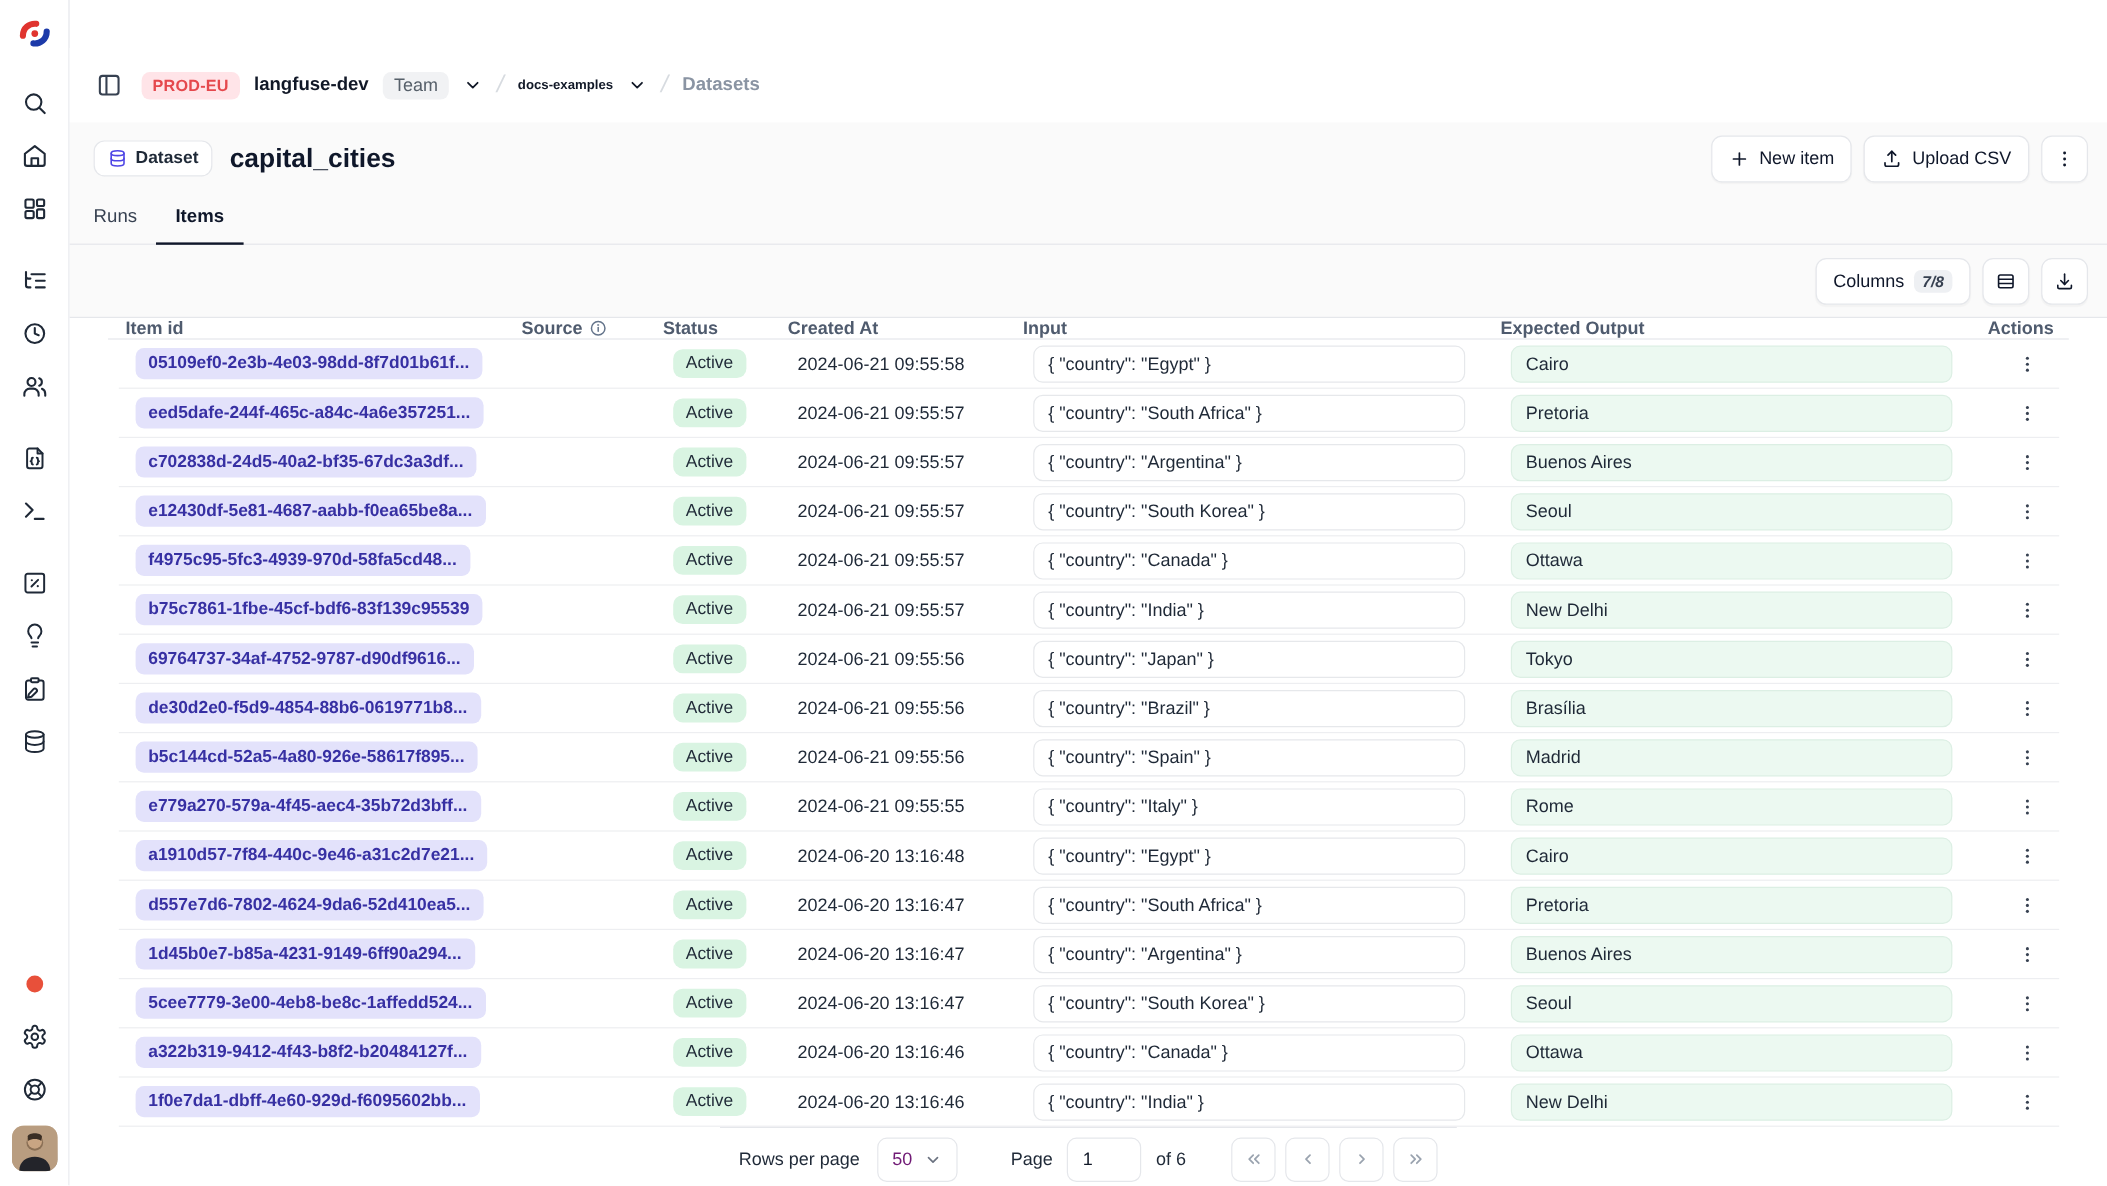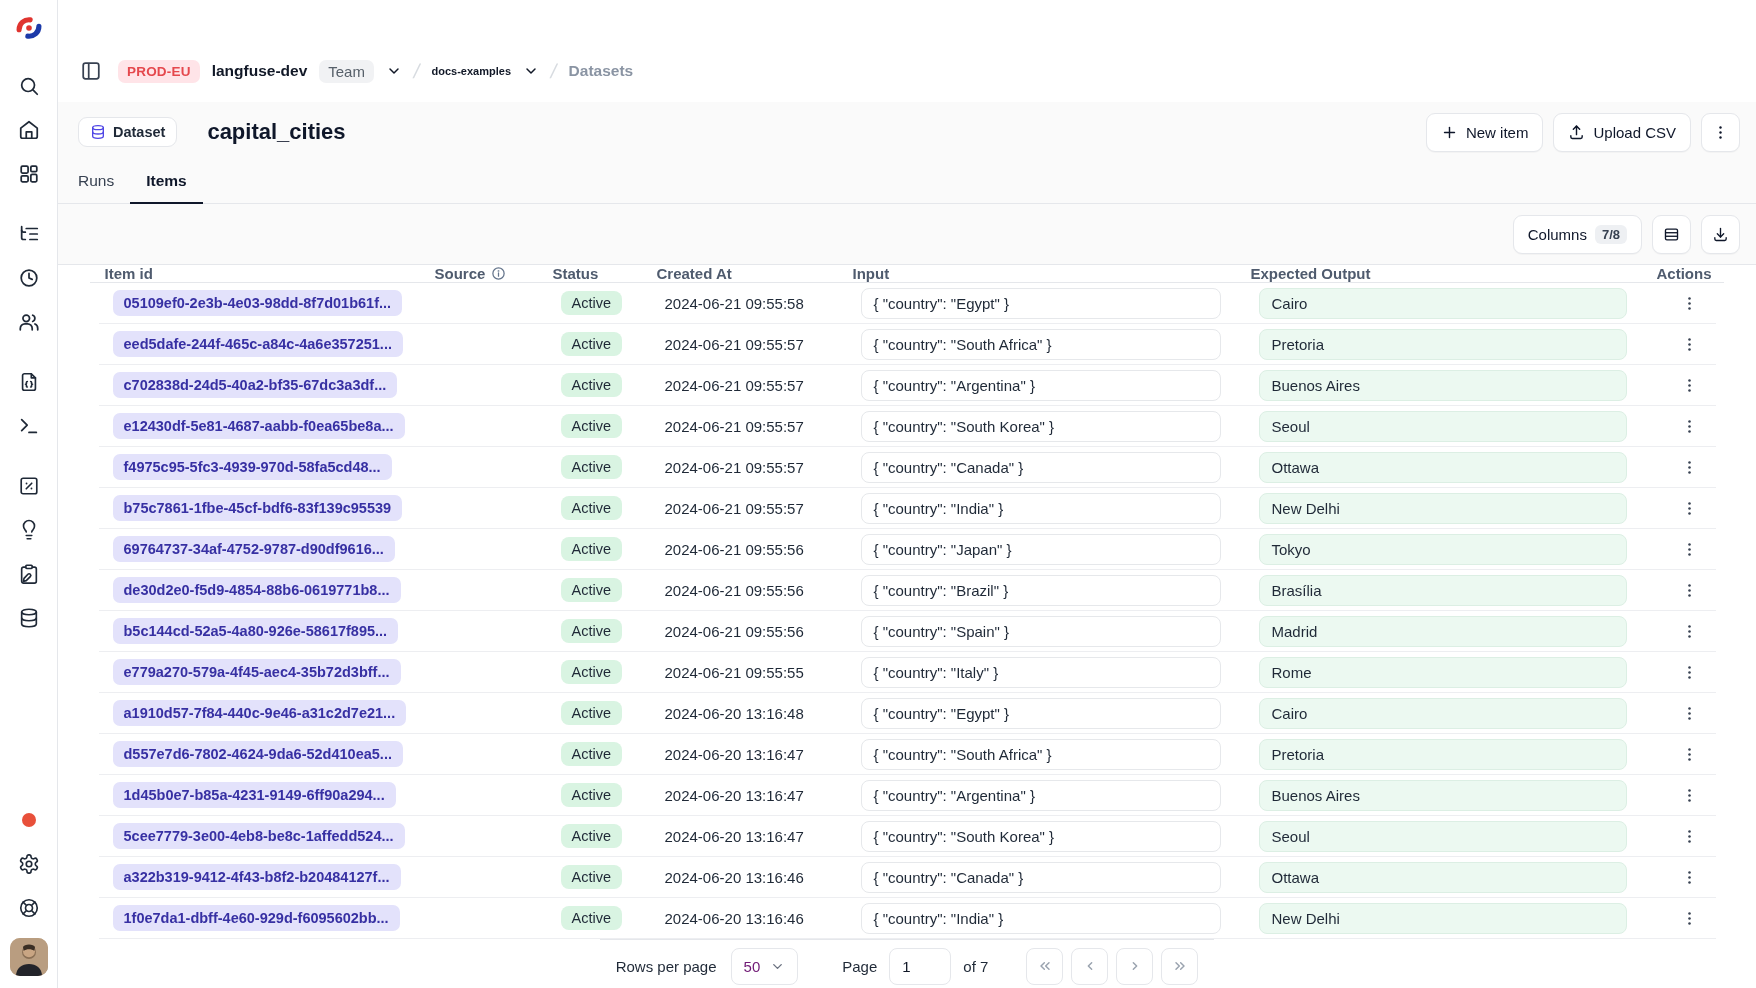--- a/index.html
+++ b/index.html
@@ -39,40 +39,40 @@
              padding:4px 9px;border-radius:7px;letter-spacing:.2px;cursor:pointer;}
   .org-name{font-size:15.5px;font-weight:600;color:#111827;cursor:pointer;}
   .org-type{background:#f1f2f4;color:#57606a;font-size:15px;font-weight:500;padding:3px 9px;border-radius:7px;cursor:pointer;}
   .chev{color:#111827;display:flex;align-items:center;cursor:pointer;}
   .chev svg{width:16px;height:16px;}
   .crumb-slash{color:#d7dbe0;font-size:20px;font-weight:300;transform:skewX(-12deg);}
   .project-name{font-size:11px;font-weight:700;color:#111827;cursor:pointer;}
   .crumb-muted{font-size:15.5px;font-weight:700;color:#8a94a3;cursor:pointer;text-align:right;}
 
   .band{background:#fafafa;}
-  .title-row{height:60px;display:flex;align-items:center;gap:30px;padding:0 16px 0 20px;}
+  .title-row{height:60px;display:flex;align-items:center;gap:14px;padding:0 16px 0 20px;}
   .entity-badge{display:inline-flex;align-items:center;gap:7px;border:1px solid var(--border);background:#fff;
                 border-radius:9px;padding:6px 11px;font-size:14.5px;font-weight:600;color:#1f2937;}
   .entity-badge svg{width:16px;height:16px;color:var(--dataset_icon);}
   .page-title{font-size:22px;font-weight:700;color:#0f172a;}
   .title-actions{margin-left:auto;display:flex;align-items:center;gap:10px;}
   .btn{display:inline-flex;align-items:center;gap:8px;border:1px solid var(--border);background:#fff;border-radius:9px;
        padding:0 14px;height:39px;font-size:15px;font-weight:500;color:#0f172a;cursor:pointer;
        font-family:inherit;box-shadow:0 1px 1px rgba(16,24,40,.03);}
   .btn svg{width:17px;height:17px;}
   .btn-icon{width:39px;padding:0;justify-content:center;}
 
   .tabs{display:flex;align-items:flex-end;padding:0 0 0 20px;border-bottom:1px solid var(--border);height:42px;}
   .tab{background:transparent;border:none;font-family:inherit;font-size:15.5px;padding:0 16px 12px;cursor:pointer;
        color:#374151;font-weight:500;border-bottom:2px solid transparent;margin-bottom:-1px;}
   .tab:first-child{padding-left:0;}
   .tab.active{color:var(--tab_active);font-weight:700;border-bottom-color:var(--tab_active);}
 
   .toolbar{height:60px;display:flex;align-items:center;justify-content:flex-end;gap:10px;padding:0 16px;}
-  .columns-btn .cnt{background:#eef0f3;color:#374151;font-size:13px;font-weight:600;border-radius:6px;padding:2px 7px;}
+  .columns-btn .cnt{background:#eef0f3;color:#374151;font-size:13px;font-weight:600;border-radius:6px;padding:2px 7px;font-style:italic;}
 
   
   .table-wrap{flex:1;background:#fff;border-top:1px solid var(--border);display:flex;flex-direction:column;overflow:hidden;align-items:center;}
   .thead,.tr{display:grid;grid-template-columns:332px 118px 104px 196px 398px 406px auto;align-items:center;}
   .thead{height:46px;border-bottom:1px solid var(--border);}
   .th{font-size:15px;font-weight:600;color:#4f5b6e;padding:0 12px;display:flex;align-items:center;gap:6px;}
   .th:first-child{padding-left:14px;}
   .th svg{width:15px;height:15px;color:#64748b;}
   .tr{height:41px;border-bottom:1px solid #edeef1;}
   .td{padding:0 12px;font-size:15px;color:#1f2937;display:flex;align-items:center;min-width:0;}
@@ -773,21 +773,21 @@
       <footer class="pagination">
         <span class="rpp-label">Rows per page</span>
         <button class="select">
           <span>50</span>
           <svg viewBox="0 0 24 24" fill="none" stroke="currentColor" stroke-width="2.2" stroke-linecap="round" stroke-linejoin="round">
               <polyline points="6 9 12 15 18 9"></polyline>
             </svg>
         </button>
         <span class="page-label">Page</span>
         <input class="page-input" value="1" style="">
-        <span class="of-label">of 7</span>
+        <span class="of-label">of 6</span>
         <div class="nav-group">
           <button class="nav-btn">
             <svg viewBox="0 0 24 24" fill="none" stroke="currentColor" stroke-width="2.2" stroke-linecap="round" stroke-linejoin="round">
                 <polyline points="11 17 6 12 11 7"></polyline>
                 <polyline points="18 17 13 12 18 7"></polyline>
               </svg>
           </button>
           <button class="nav-btn">
             <svg viewBox="0 0 24 24" fill="none" stroke="currentColor" stroke-width="2.2" stroke-linecap="round" stroke-linejoin="round">
                 <polyline points="14.5 17 9.5 12 14.5 7"></polyline>

